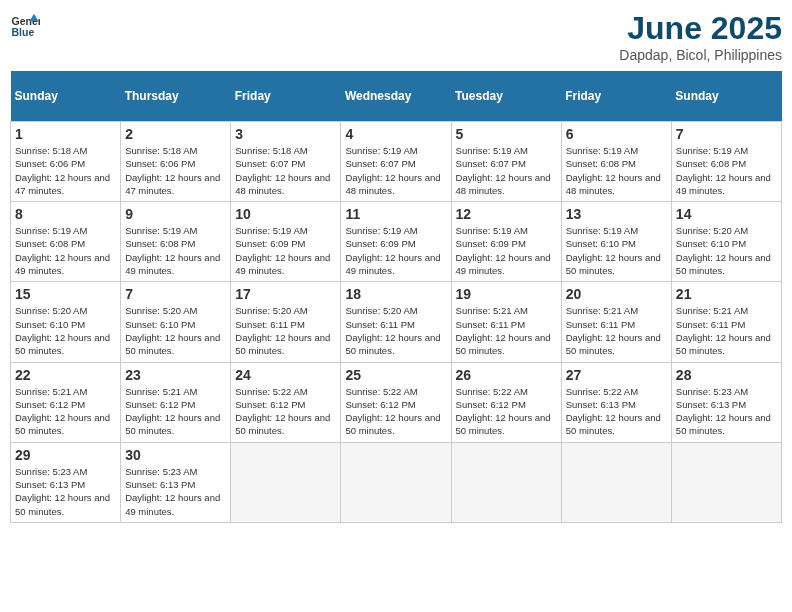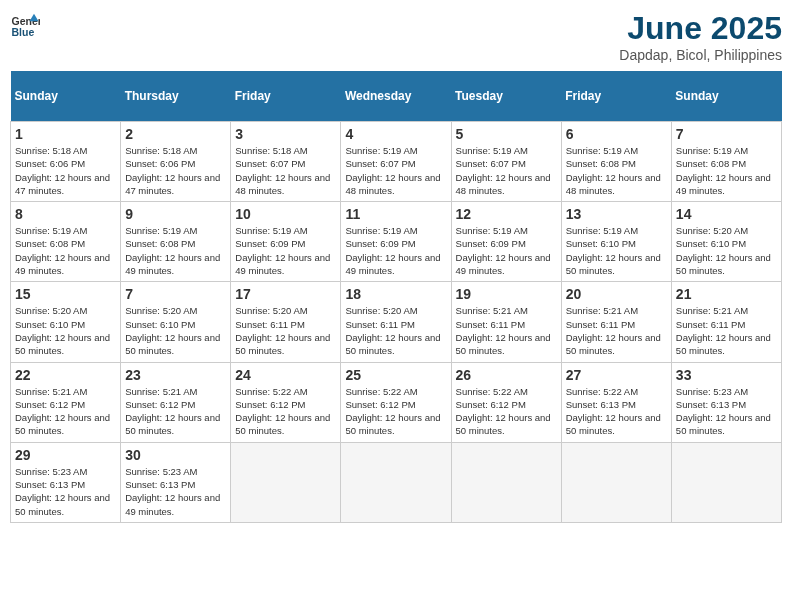--- a/index.html
+++ b/index.html
@@ -218,21 +218,21 @@
       </td>
         <td>
         <span class="day-num">26</span>
         <span class="day-info">Sunrise: 5:22 AM<br>Sunset: 6:12 PM<br>Daylight: 12 hours and 50 minutes.</span>
       </td>
         <td>
         <span class="day-num">27</span>
         <span class="day-info">Sunrise: 5:22 AM<br>Sunset: 6:13 PM<br>Daylight: 12 hours and 50 minutes.</span>
       </td>
         <td>
-        <span class="day-num">33</span>
+        <span class="day-num">28</span>
         <span class="day-info">Sunrise: 5:23 AM<br>Sunset: 6:13 PM<br>Daylight: 12 hours and 50 minutes.</span>
       </td>
       </tr>
       <tr>
         <td>
         <span class="day-num">29</span>
         <span class="day-info">Sunrise: 5:23 AM<br>Sunset: 6:13 PM<br>Daylight: 12 hours and 50 minutes.</span>
       </td>
         <td>
         <span class="day-num">30</span>

